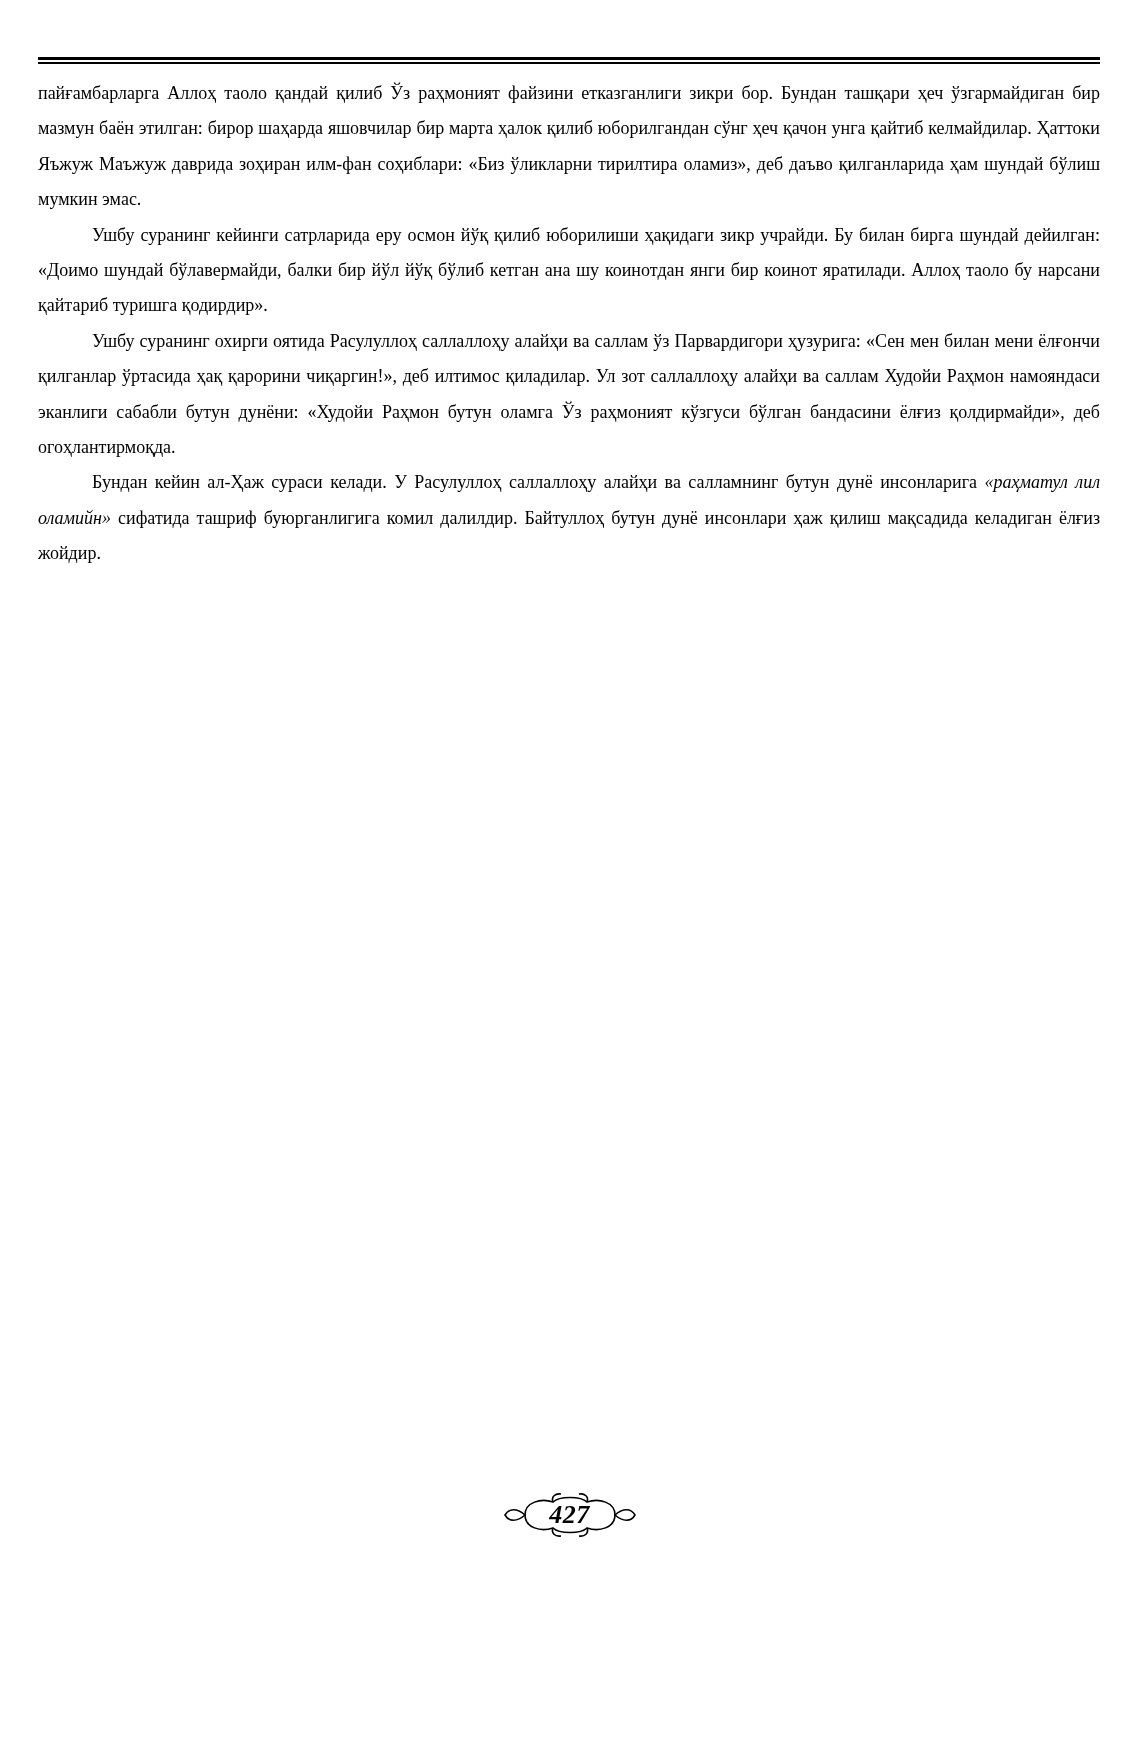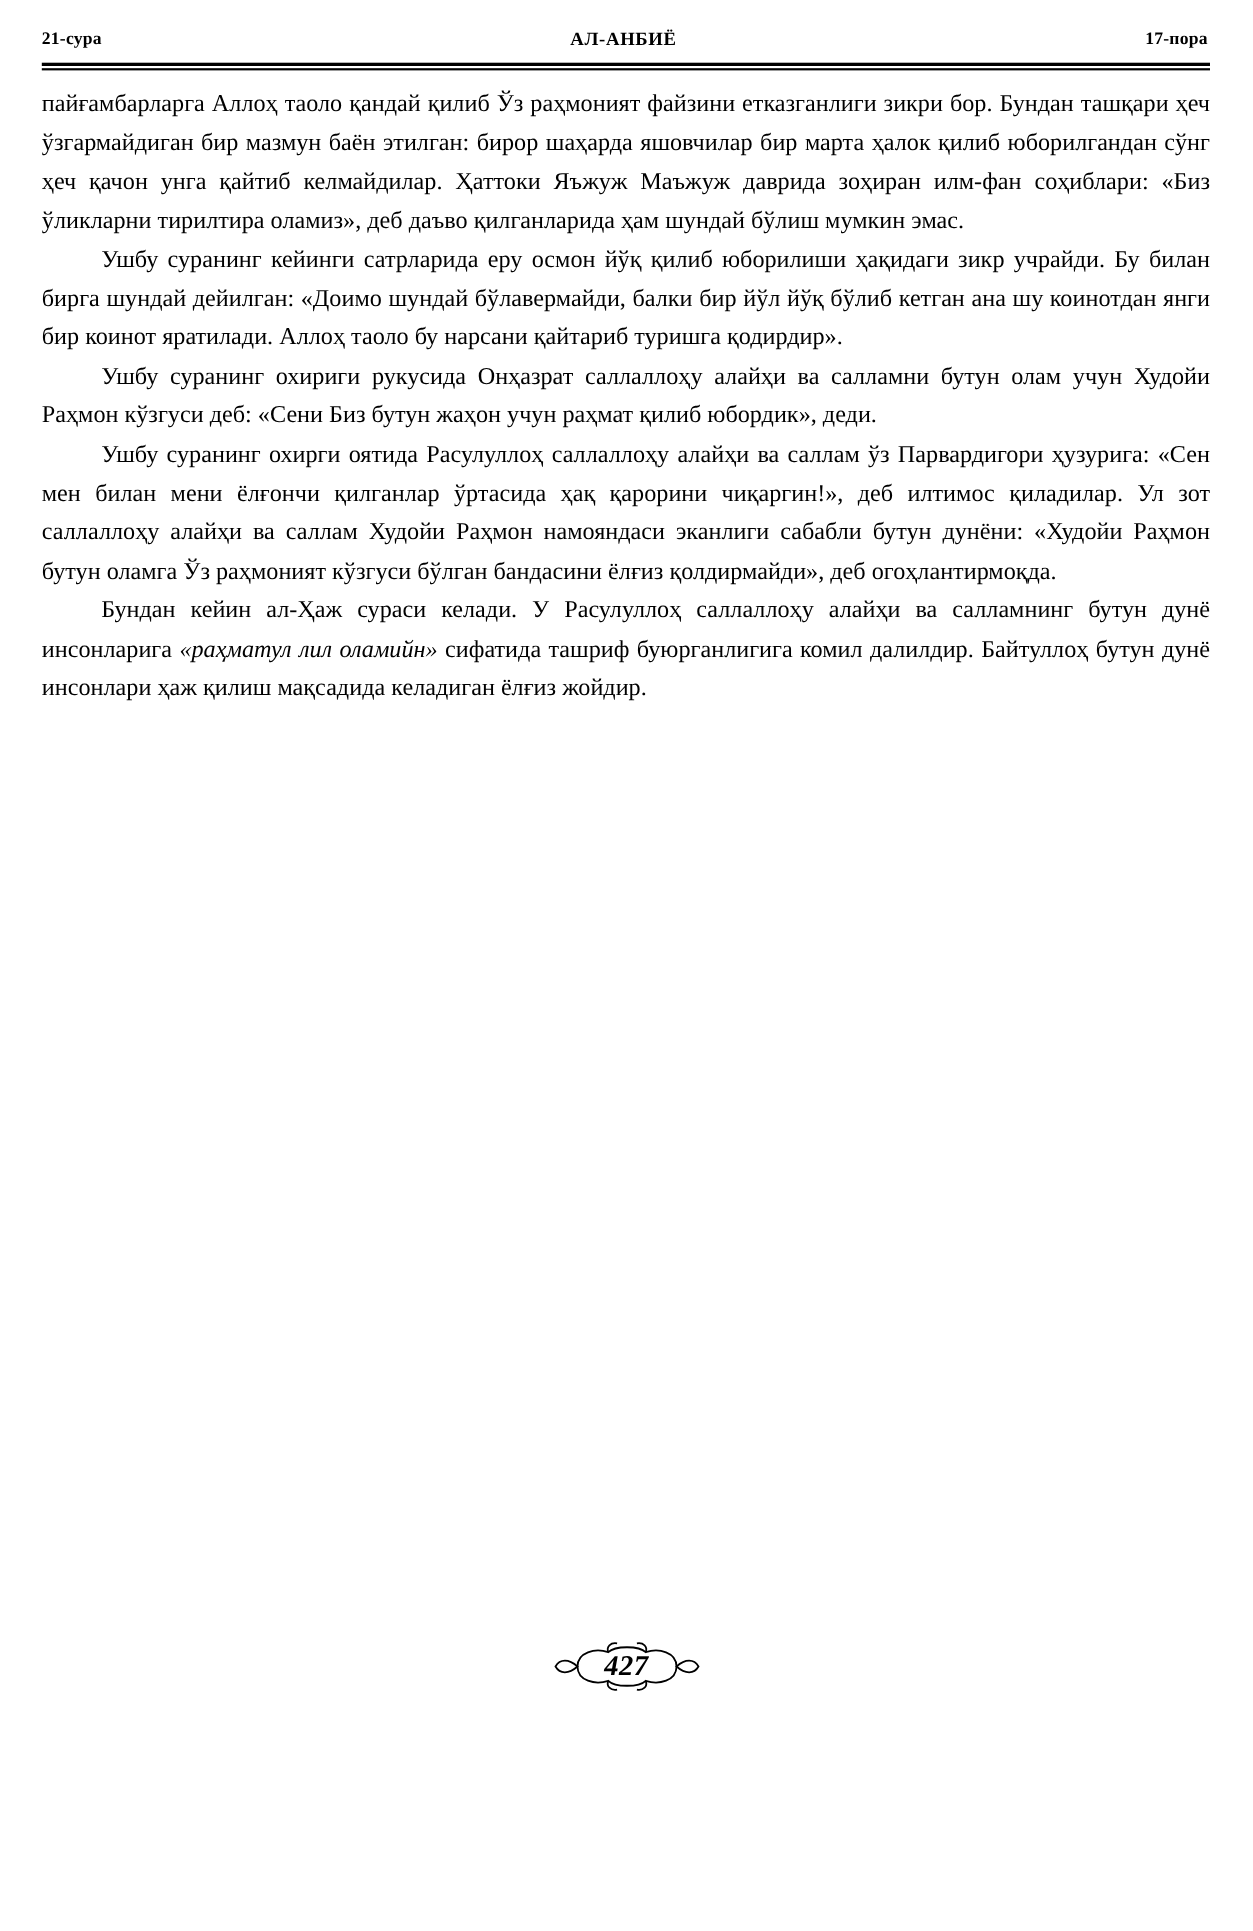--- a/index.html
+++ b/index.html
@@ -64,21 +64,21 @@
     height: 2px;
     background: #000;
   }
 
   
   .body-text {
     position: absolute;
     left: 38px;
     top: 76px;
     width: 1062px;
-    font-size: 22px;
+    font-size: 18px;
     line-height: 35.4px;
     text-align: justify;
     text-justify: inter-word;
     hyphens: none;
   }
   .body-text p {
     margin: 0;
     padding: 0;
     text-indent: 0;
   }
@@ -131,35 +131,29 @@
     font-size: 26px;
     letter-spacing: 0.5px;
     color: #000;
   }
 </style>
 </head>
 <body>
 
 <div class="page">
 
-  <div class="header">
-    <span class="h-left">21-сура</span>
-    <span class="h-mid">АЛ-АНБИЁ</span>
-    <span class="h-right">17-пора</span>
-  </div>
 
   <div class="rule-wrap">
     <div class="rule-thick"></div>
     <div class="rule-thin"></div>
   </div>
 
   <div class="body-text" id="body-text">
       <p>пайғамбарларга Аллоҳ таоло қандай қилиб Ўз раҳмоният файзини етказганлиги зикри бор. Бундан ташқари ҳеч ўзгармайдиган бир мазмун баён этилган: бирор шаҳарда яшовчилар бир марта ҳалок қилиб юборилгандан сўнг ҳеч қачон унга қайтиб келмайдилар.  Ҳаттоки Яъжуж Маъжуж даврида зоҳиран илм-фан соҳиблари: «Биз ўликларни тирилтира оламиз», деб даъво қилганларида ҳам шундай бўлиш мумкин эмас.</p>
       <p class="indent">Ушбу суранинг кейинги сатрларида еру осмон йўқ қилиб юборилиши ҳақидаги зикр учрайди. Бу билан бирга шундай дейилган: «Доимо шундай бўлавермайди, балки бир йўл йўқ бўлиб кетган ана шу коинотдан янги бир коинот яратилади. Аллоҳ таоло бу нарсани қайтариб туришга қодирдир».</p>
-      <p class="indent">Ушбу суранинг охириги рукусида Онҳазрат саллаллоҳу алайҳи ва салламни бутун олам учун Худойи Раҳмон кўзгуси деб: «Сени Биз бутун жаҳон учун раҳмат қилиб юбордик», деди.</p>
       <p class="indent">Ушбу суранинг охирги оятида Расулуллоҳ саллаллоҳу алайҳи ва саллам ўз Парвардигори ҳузурига: «Сен мен билан мени ёлғончи қилганлар ўртасида ҳақ қарорини чиқаргин!», деб илтимос қиладилар. Ул зот саллаллоҳу алайҳи ва саллам Худойи Раҳмон намояндаси эканлиги сабабли бутун дунёни: «Худойи Раҳмон бутун оламга Ўз раҳмоният кўзгуси бўлган бандасини ёлғиз қолдирмайди», деб огоҳлантирмоқда.</p>
       <p class="indent"><span>Бундан кейин ал-Ҳаж сураси келади. У Расулуллоҳ саллаллоҳу алайҳи ва салламнинг бутун дунё инсонларига </span><span class="ital">«раҳматул лил оламийн»</span><span> сифатида ташриф буюрганлигига комил далилдир. Байтуллоҳ бутун дунё инсонлари ҳаж қилиш мақсадида келадиган ёлғиз жойдир.</span></p>
     </div>
 
   <div class="folio">
     <div class="folio-orn">
       <svg viewBox="0 0 150 54" xmlns="http://www.w3.org/2000/svg" aria-hidden="true">
         <g fill="none" stroke="#000" stroke-width="1.6">
           <path d="M30 27 C30 14, 46 10, 58 14 C64 8, 86 8, 92 14 C104 10, 120 14, 120 27
                    C120 40, 104 44, 92 40 C86 46, 64 46, 58 40 C46 44, 30 40, 30 27 Z"></path>

